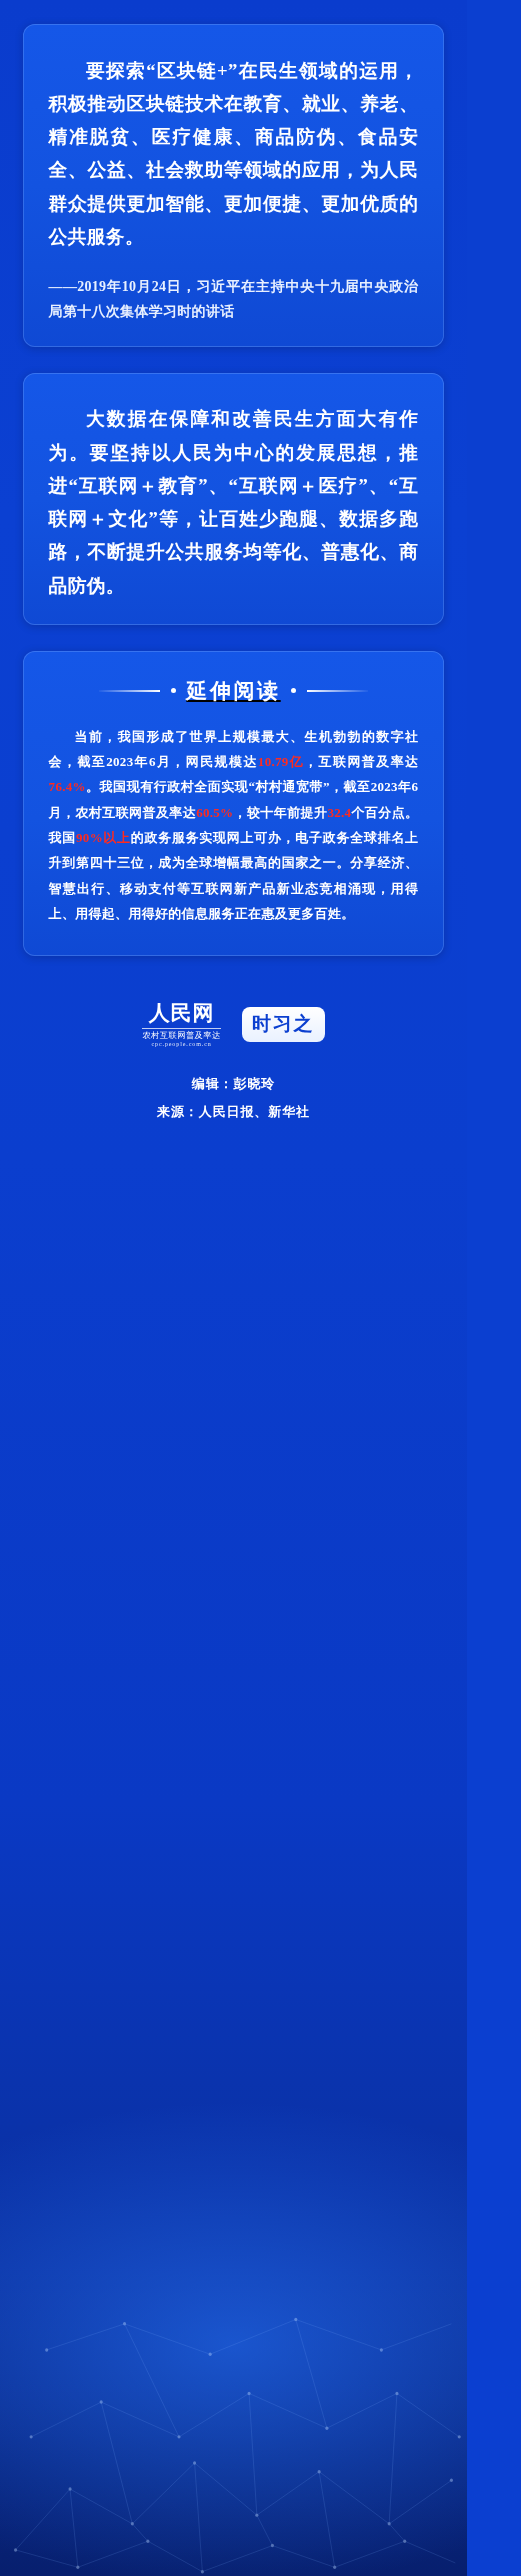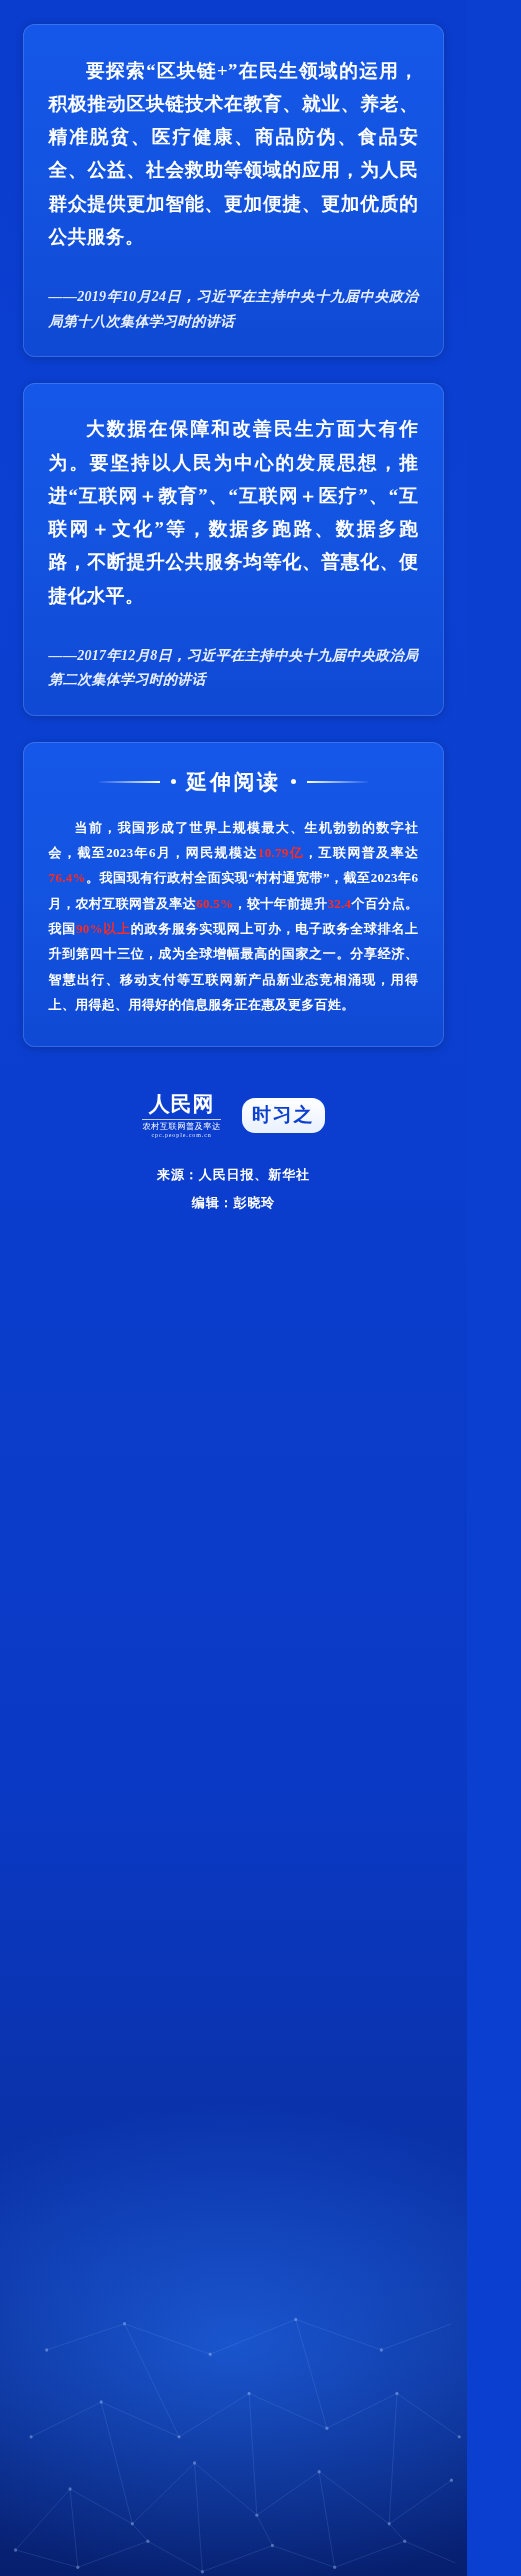--- a/index.html
+++ b/index.html
@@ -53,45 +53,45 @@
   .quote {
     color: #ffffff;
     font-size: 18.7px;
     line-height: 1.78;
     text-align: justify;
     text-indent: 2em;
     letter-spacing: 0.4px;
     font-weight: 700;
   }
   .source {
-    margin-top: 32px;
+    margin-top: 22px;
     color: #e8f0ff;
     font-size: 14px;
     line-height: 1.75;
     text-align: justify;
     letter-spacing: 0.3px;
     font-weight: 700;
-    font-style: italic;
   }
 
   
   .read-card {
     position: relative;
     background: linear-gradient(180deg, #1557e8 0%, #1353e0 55%, #0f49d4 100%);
     border-radius: 12px;
     box-shadow: 0 1.7px 8.7px rgba(0,0,0,0.18), inset 0 0 0 0.9px rgba(120,170,255,0.35);
     padding: 22.6px 26px 29.5px 26px;
     margin-bottom: 22.6px;
   }
   .read-head {
     display: flex;
     align-items: center;
     justify-content: center;
     gap: 10.4px;
     margin: 3.5px 0 19px 0;
+    text-decoration: underline;
   }
   .read-head .line {
     width: 61px; height: 1.7px;
     background: linear-gradient(90deg, rgba(255,255,255,0.05), #ffffff);
   }
   .read-head .line.right {
     background: linear-gradient(90deg, #ffffff, rgba(255,255,255,0.05));
   }
   .read-head .dot {
     width: 5.2px; height: 5.2px; border-radius: 50%;
@@ -147,21 +147,21 @@
   }
   .logo-people .url {
     font-size: 6px;
     letter-spacing: 0.9px;
     opacity: 0.9;
     margin-top: 0.9px;
   }
   .logo-shi {
     background: linear-gradient(180deg,#ffffff,#e9f1ff);
     color: #0b3fd0;
-    border-radius: 13px;
+    border-radius: 8px;
     padding: 4.3px 10.4px;
     font-size: 19px;
     font-weight: 700;
     letter-spacing: 1.7px;
     font-family: "Liberation Serif", serif;
   }
   .credit {
     color: #ffffff;
     font-size: 13px;
     line-height: 2.1;
@@ -218,22 +218,21 @@
 
   <div class="cards">
 
     <div class="card">
       <div class="quote">要探索“区块链+”在民生领域的运用，积极推动区块链技术在教育、就业、养老、精准脱贫、医疗健康、商品防伪、食品安全、公益、社会救助等领域的应用，为人民群众提供更加智能、更加便捷、更加优质的公共服务。</div>
       <div class="source">——2019年10月24日，习近平在主持中央十九届中央政治局第十八次集体学习时的讲话</div>
     </div>
 
 
     <div class="card">
-      <div class="quote">大数据在保障和改善民生方面大有作为。要坚持以人民为中心的发展思想，推进“互联网＋教育”、“互联网＋医疗”、“互联网＋文化”等，数据多跑路、数据多跑路，不断提升公共服务均等化、普惠化、便捷化水平。</div>
-      <div class="source">——2017年12月8日，习近平在主持中央十九届中央政治局第二次集体学习时的讲话</div>
+      <div class="quote">大数据在保障和改善民生方面大有作为。要坚持以人民为中心的发展思想，推进“互联网＋教育”、“互联网＋医疗”、“互联网＋文化”等，让百姓少跑腿、数据多跑路，不断提升公共服务均等化、普惠化、商品防伪。</div>
     </div>
 
     <div class="read-card">
       <div class="read-head">
         <span class="line"></span>
         <span class="dot"></span>
         <span class="read-title">延伸阅读</span>
         <span class="dot"></span>
         <span class="line right"></span>
       </div>
@@ -244,18 +243,18 @@
 
   <div class="footer">
     <div class="logos">
       <div class="logo-people">
         <div class="cn">人民网</div>
         <div class="sub">农村互联网普及率达</div>
         <div class="url">cpc.people.com.cn</div>
       </div>
       <div class="logo-shi">时习之</div>
     </div>
+    <div class="credit">编辑：彭晓玲</div>
     <div class="credit">来源：人民日报、新华社</div>
-    <div class="credit">编辑：彭晓玲</div>
   </div>
 
 </div>
 
 
 </body></html>

